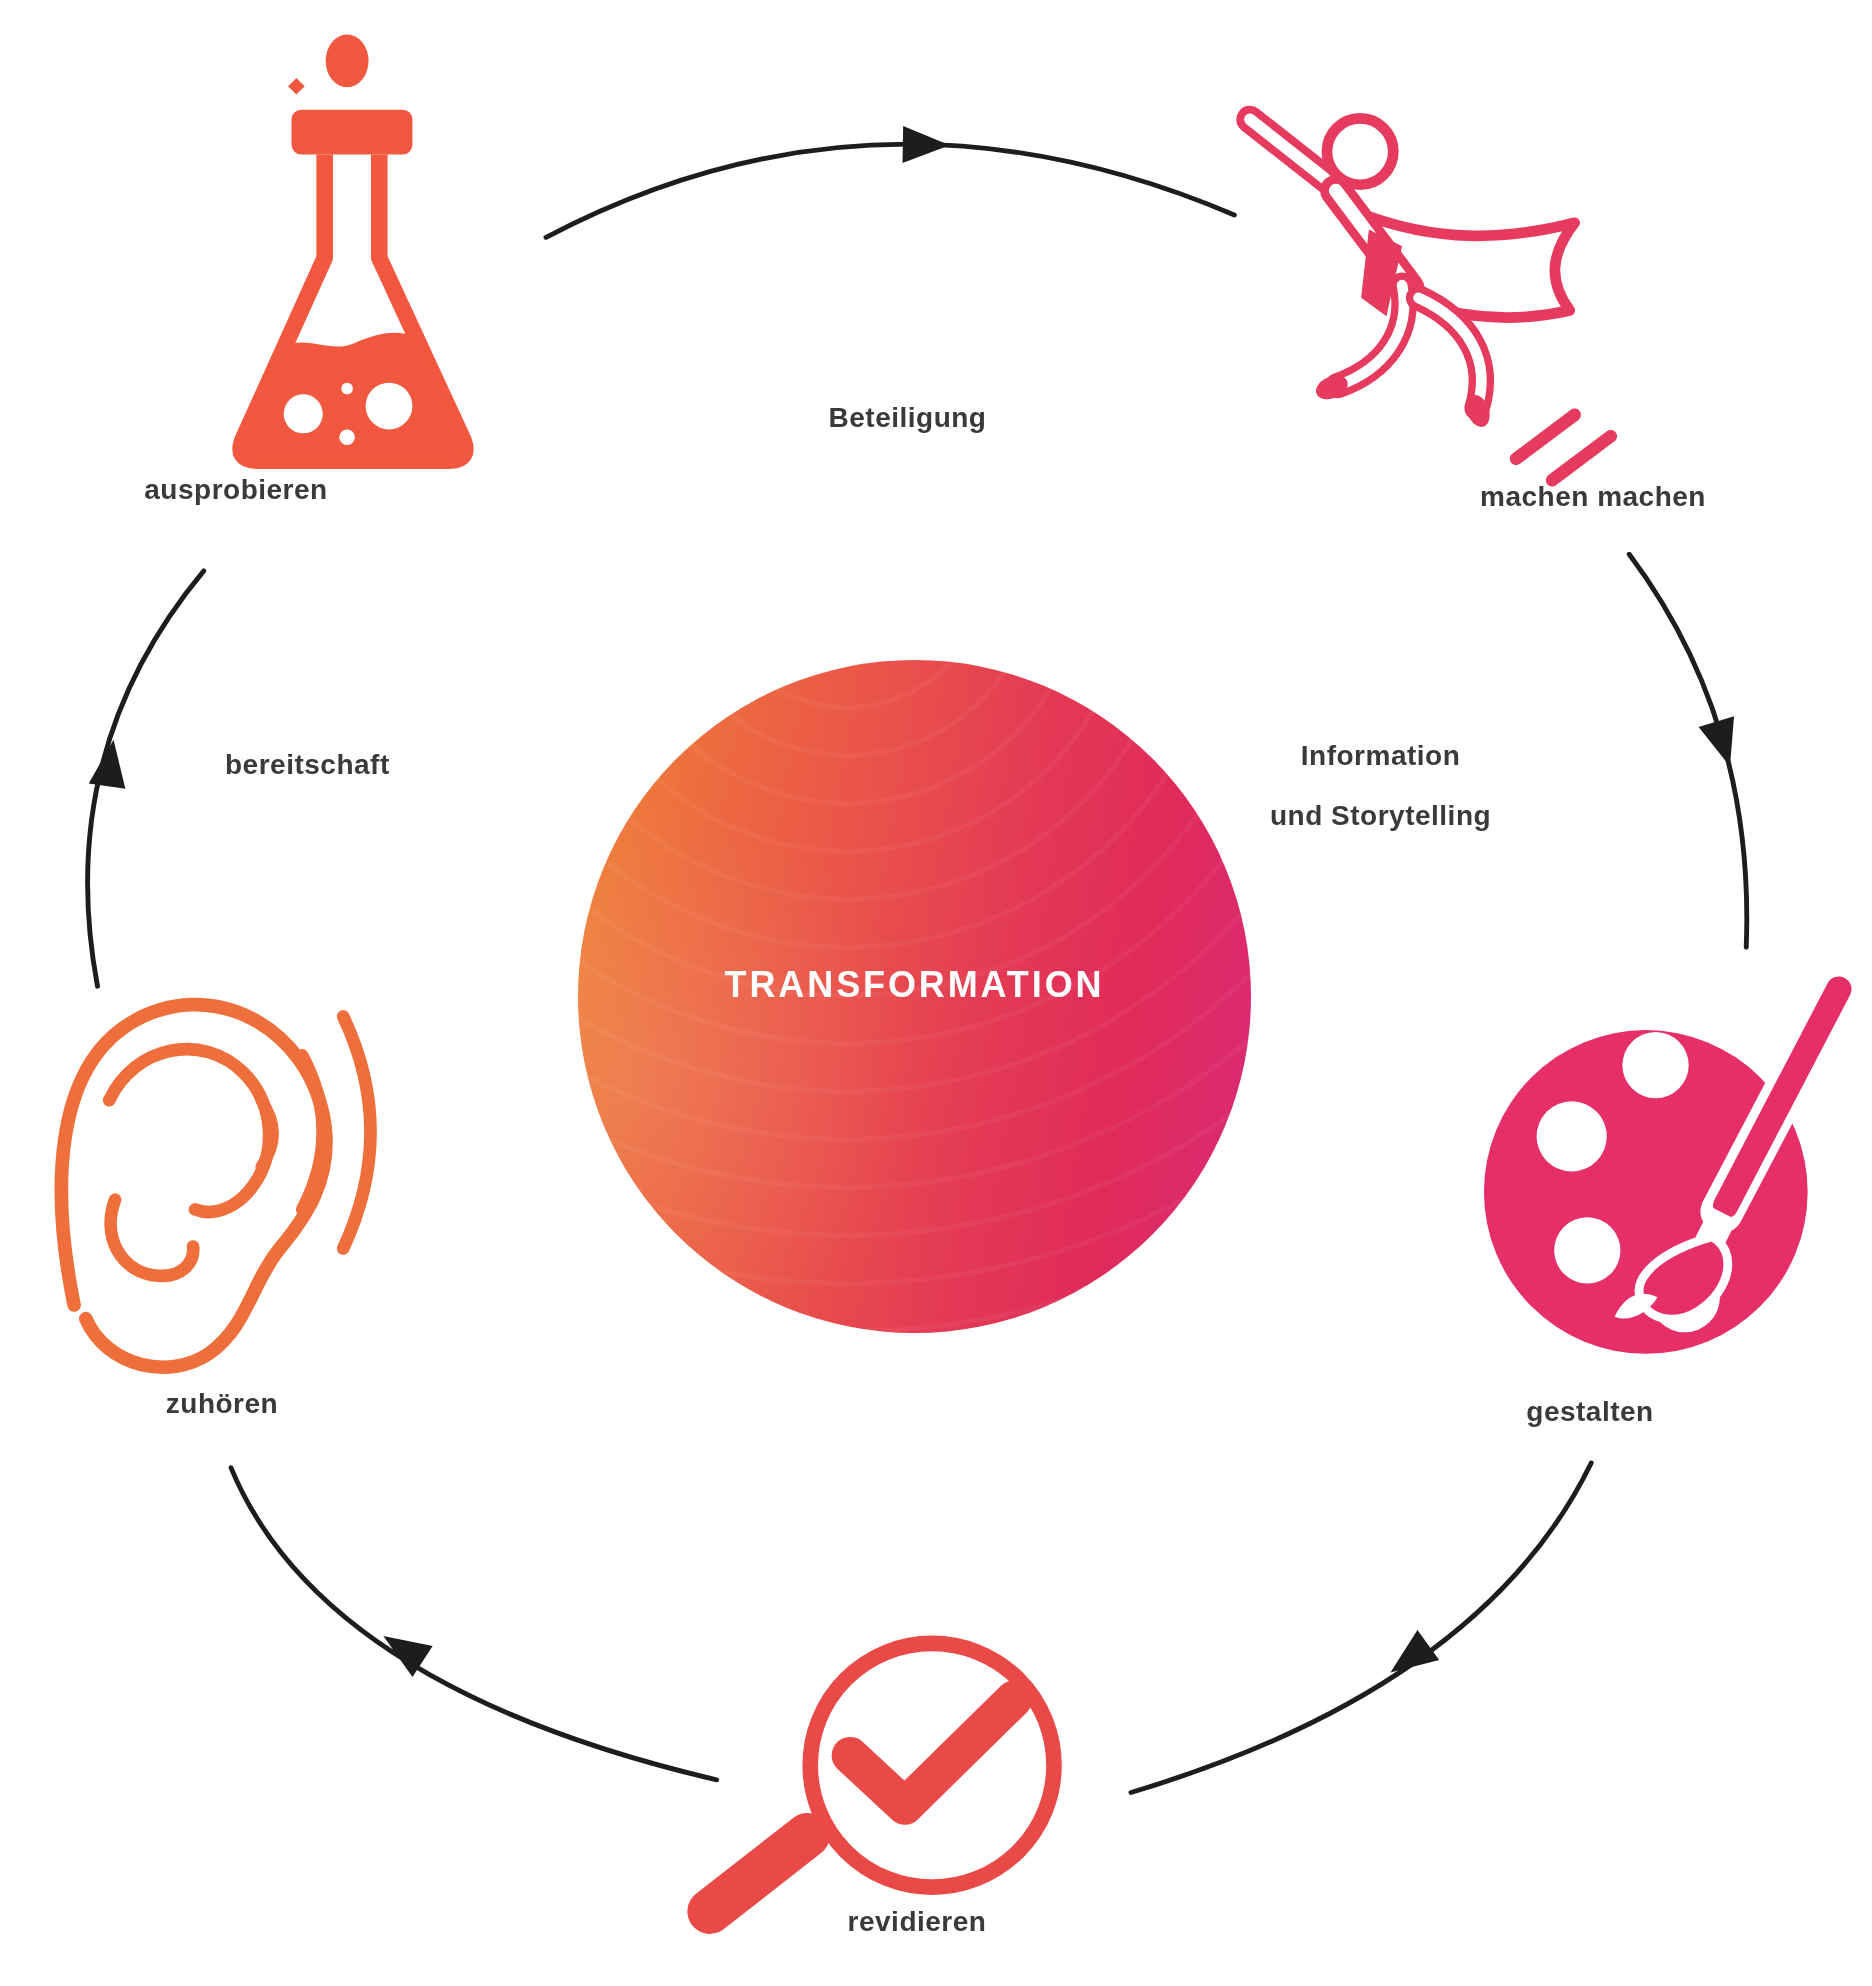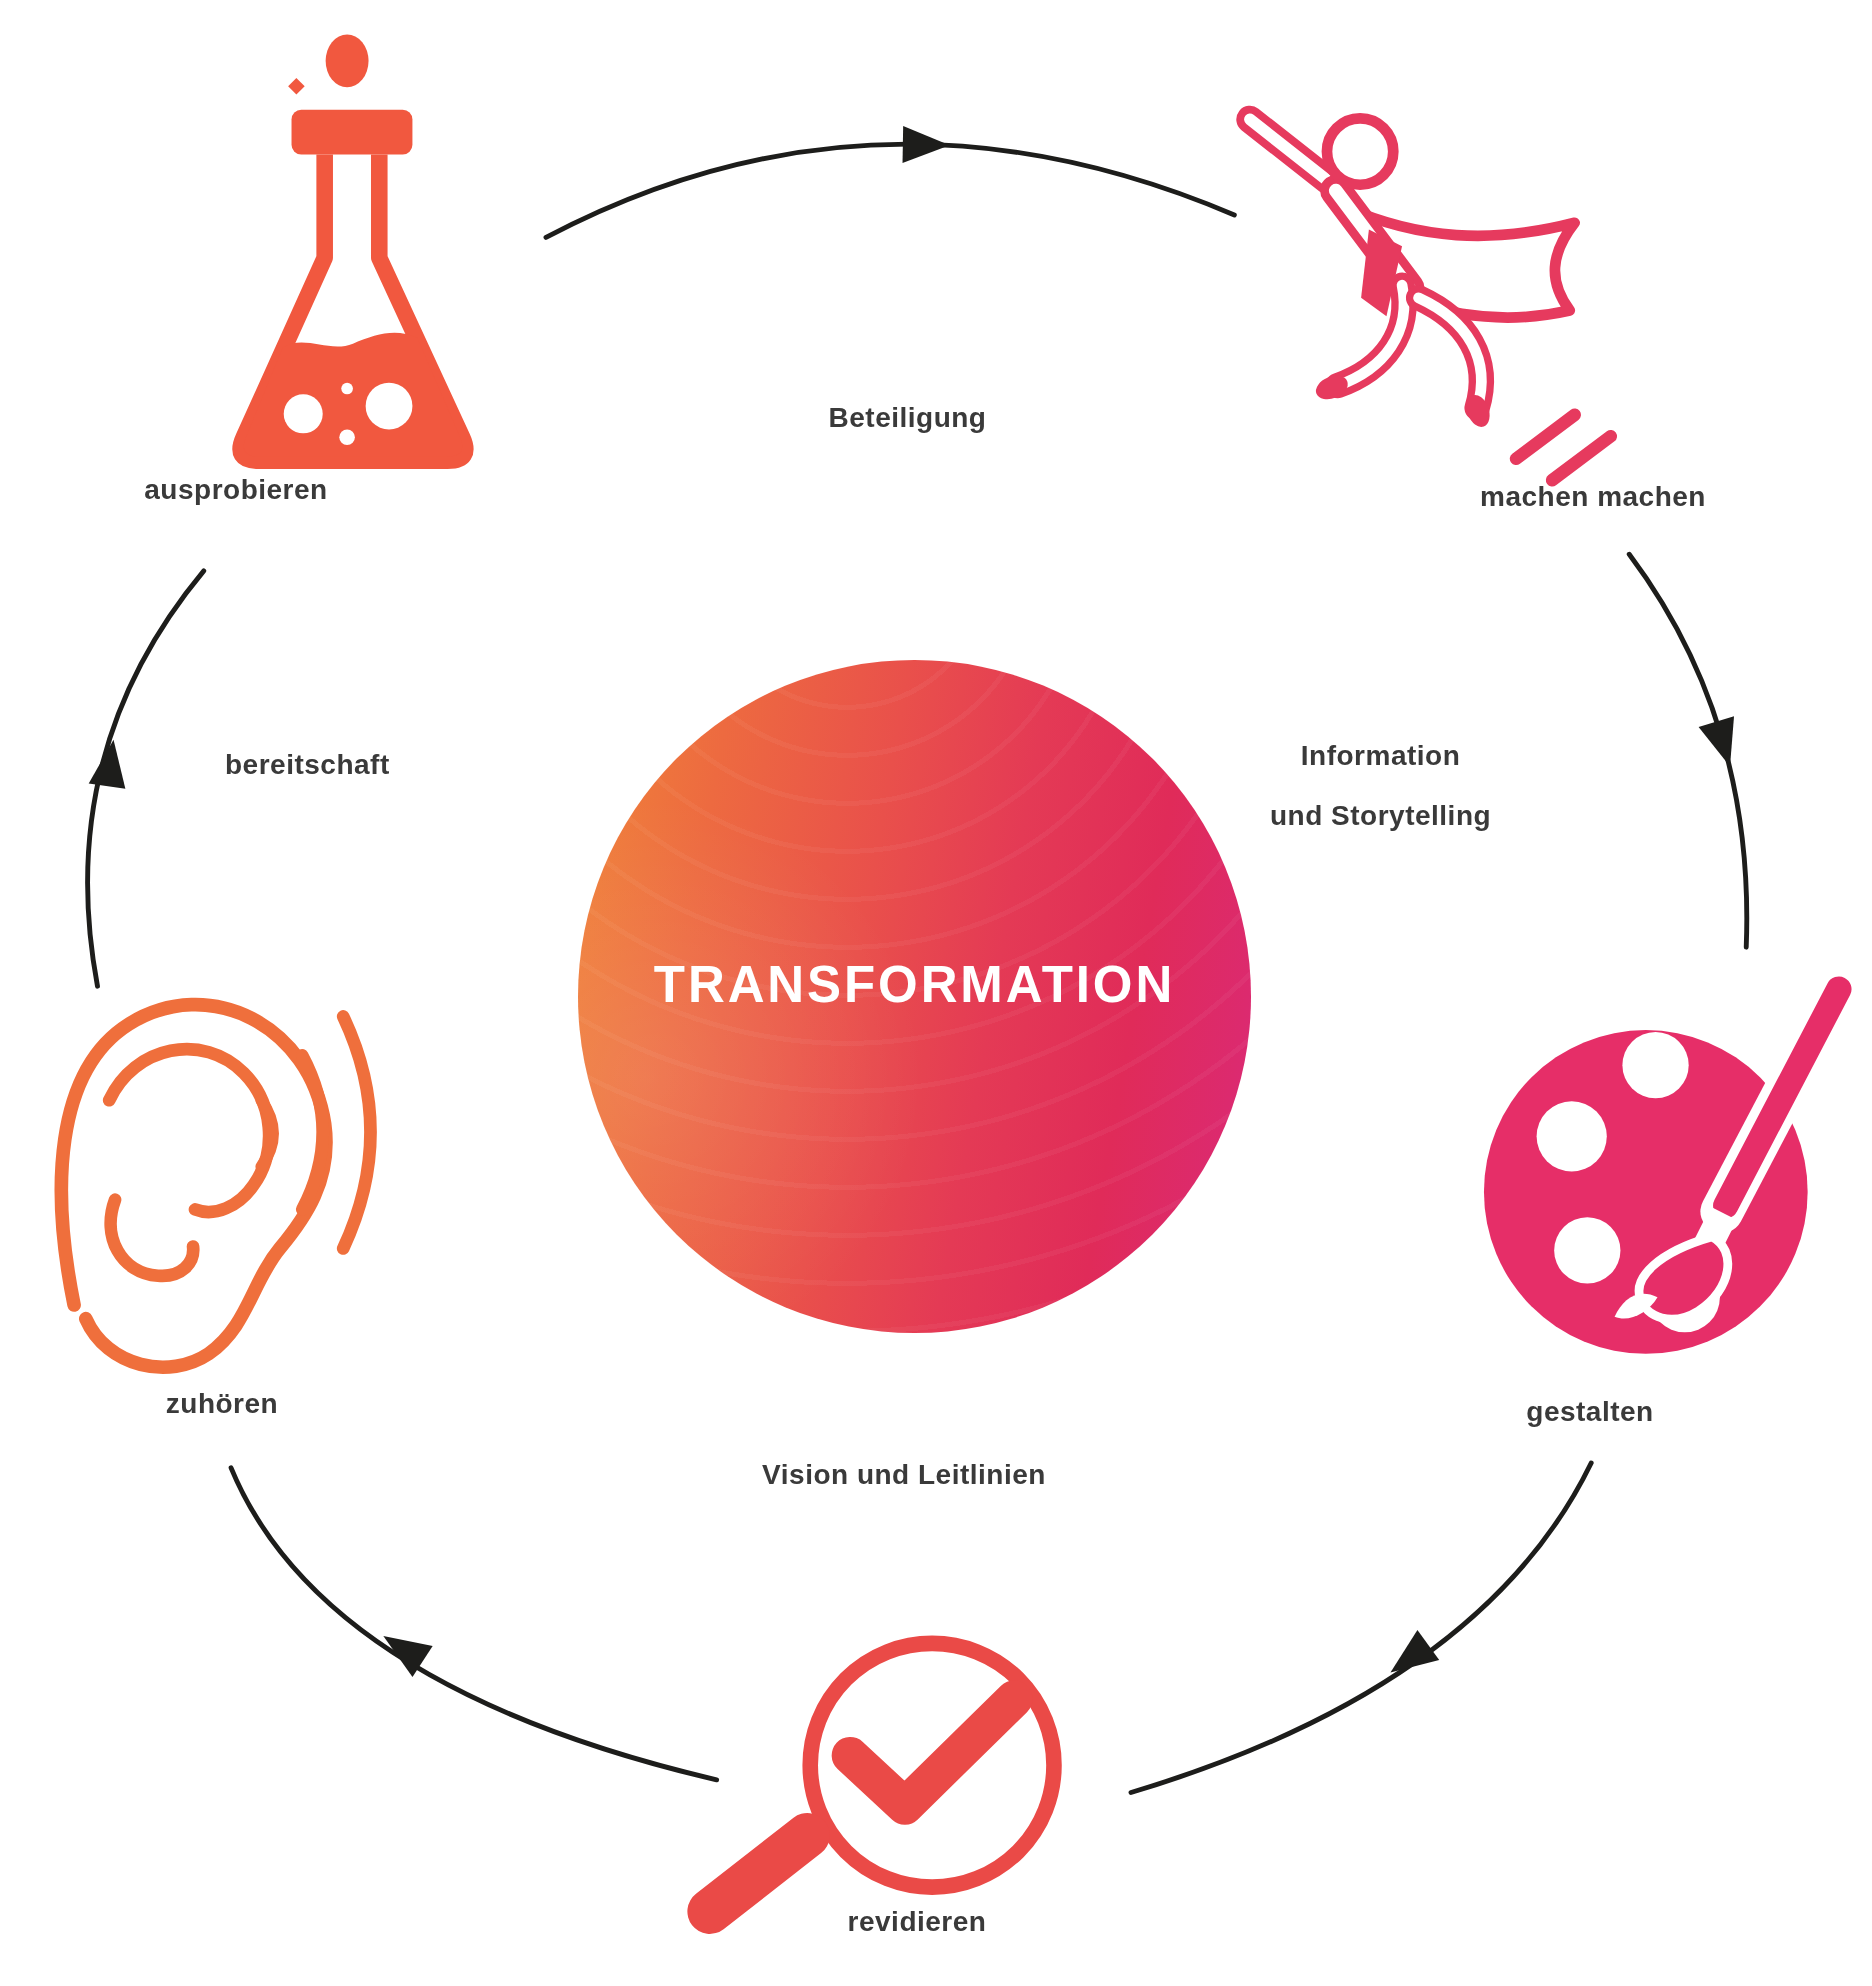--- a/index.html
+++ b/index.html
@@ -11,21 +11,21 @@
   .lbl.center{text-align:center;}
   
   #core{position:absolute;left:578px;top:660px;width:673px;height:673px;border-radius:50%;
         z-index:10;display:flex;align-items:center;justify-content:center;
         background:
           radial-gradient(circle at 10% 62%, rgba(255,255,255,.10), rgba(255,255,255,0) 38%),
           repeating-radial-gradient(circle at 40% -14%, rgba(255,255,255,0) 0 43px,
               rgba(255,255,255,.045) 43px 48px),
           linear-gradient(100deg,#f08638 0%,#ed6a40 20%,#e9504b 42%,#e43a55 60%,
               #e02b59 78%,#dc2a6e 92%,#d92a80 100%);}
-  #core .title{color:#ffffff;font-size:51px;font-weight:700;letter-spacing:2.9px;
+  #core .title{color:#ffffff;font-size:36px;font-weight:700;letter-spacing:2.9px;
         transform:translateY(-11.7px);}
   .diagram-svg{z-index:20;}
 </style>
 </head>
 <body>
 
 <div id="stage">
 
   <div id="core">
     <span class="title">TRANSFORMATION</span>
@@ -134,18 +134,17 @@
   </div>
 
   <div class="lbl" style="left:225px;top:735px;">
     <div>bereitschaft</div>
   </div>
 
   <div class="lbl center" style="left:27px;top:1374px;width:390px;">zuhören</div>
 
   <div class="lbl center" style="left:1395px;top:1382px;width:390px;">gestalten</div>
 
-  <div class="lbl center" style="left:660px;top:1445px;width:488px;">Vision und Leitlinien</div>
 
   <div class="lbl center" style="left:722px;top:1892px;width:390px;">revidieren</div>
 
 </div>
 
 
 </body></html>

